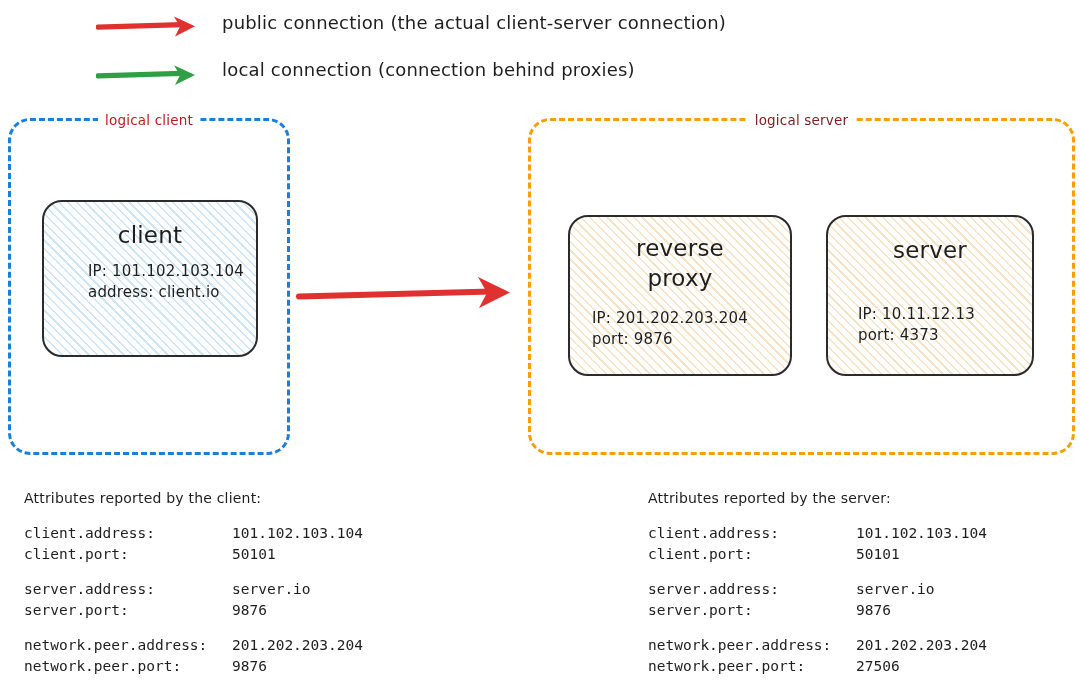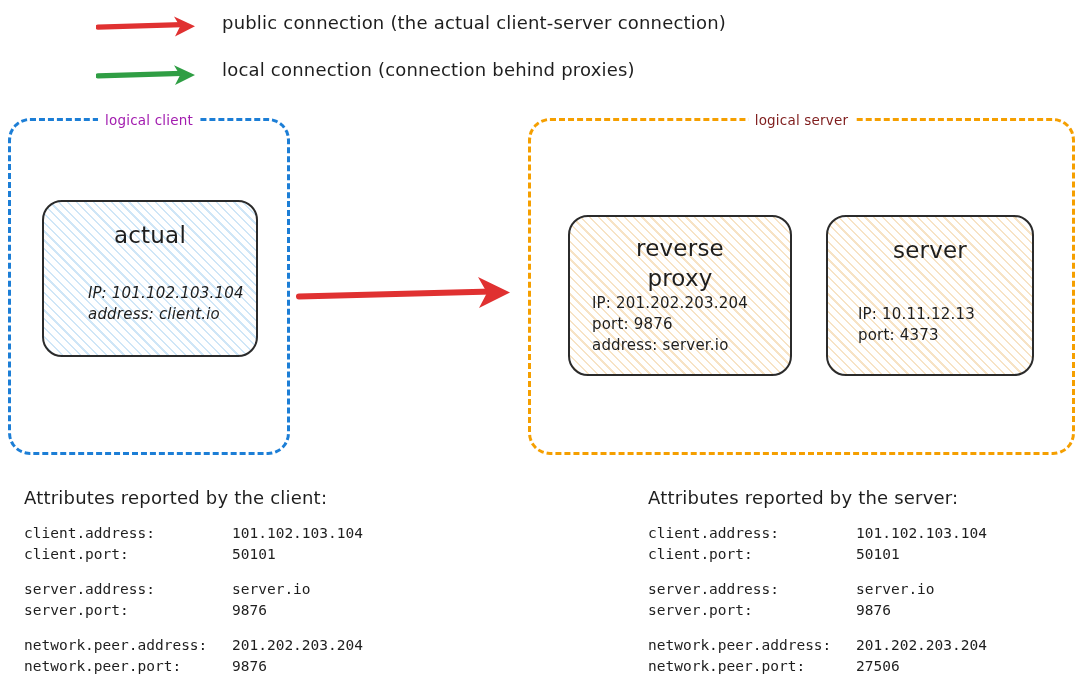--- a/index.html
+++ b/index.html
@@ -70,21 +70,21 @@
     top: -12px;
     font-size: 13.5px;
     background: #ffffff;
     padding: 0 7px;
     white-space: nowrap;
     line-height: 22px;
   }
   #logical-client .logical-label {
     left: 50%;
     transform: translateX(-50%);
-    color: #a21caf;
+    color: #b91c1c;
   }
   #logical-server .logical-label {
     left: 50%;
     transform: translateX(-50%);
     color: #7f1d1d;
   }
 
   
   .node {
     position: absolute;
@@ -139,40 +139,40 @@
   }
   #node-server {
     left: 826px; top: 215px;
     width: 208px; height: 161px;
     background-color: #ffffff;
     background-image: repeating-linear-gradient(
       45deg,
       #f7e3c5 0px, #f7e3c5 1.6px,
       #ffffff 1.6px, #ffffff 6.2px);
   }
-  #node-client .node-lines { margin-bottom: 18px; padding-left: 30px; font-style: italic; }
+  #node-client .node-lines { margin-bottom: 40px; padding-left: 30px; }
   #node-reverse-proxy .node-lines { margin-bottom: 12px; padding-left: 8px; }
   #node-server .node-lines { margin-bottom: 16px; padding-left: 16px; }
   #node-reverse-proxy .node-title { margin-top: 6px; }
   #node-server .node-title { margin-top: 8px; }
   #node-client .node-title { margin-top: 8px; }
 
   
   #main-arrow {
     left: 296px; top: 272px;
     width: 230px; height: 44px;
   }
 
   
   .attr-block { position: absolute; }
   #attrs-client { left: 24px; top: 485px; }
   #attrs-server { left: 648px; top: 485px; }
 
   .attr-heading {
-    font-size: 18px;
+    font-size: 14px;
     line-height: 26px;
     color: #1e1e1e;
     white-space: nowrap;
     margin-bottom: 12px;
   }
   .attr-group { margin-bottom: 14px; }
   .attr-row {
     display: flex;
     font-size: 14.5px;
     line-height: 21px;
@@ -204,21 +204,21 @@
   </div>
 
 </div>
 
 <div class="logical" id="logical-client">
   <div class="logical-label hand">logical client</div>
 </div>
 
 <div class="node" id="node-client">
   <div class="node-inner">
-    <div class="node-title hand">actual</div>
+    <div class="node-title hand">client</div>
     <div class="node-lines hand">
       <div>IP: 101.102.103.104</div>
       <div>address: client.io</div>
     </div>
   </div>
 </div>
 
 <svg class="abs" id="main-arrow" viewBox="0 0 230 44">
   <path d="M3 24.5 C 60 23.5, 120 21.8, 196 19.6" stroke="#e03131" stroke-width="6" stroke-linecap="round" fill="none"></path>
   <path d="M182 5 L 214 20.5 L 183 36 L 191 20.8 Z" fill="#e03131"></path>
@@ -228,21 +228,20 @@
   <div class="logical-label hand">logical server</div>
 </div>
 
 <div class="node" id="node-reverse-proxy">
   <div class="node-inner">
     <div class="node-title hand">reverse
 proxy</div>
     <div class="node-lines hand">
       <div>IP: 201.202.203.204</div>
       <div>port: 9876</div>
-      <div>address: server.io</div>
     </div>
   </div>
 </div>
 
 <div class="node" id="node-server">
   <div class="node-inner">
     <div class="node-title hand">server</div>
     <div class="node-lines hand">
       <div>IP: 10.11.12.13</div>
       <div>port: 4373</div>

